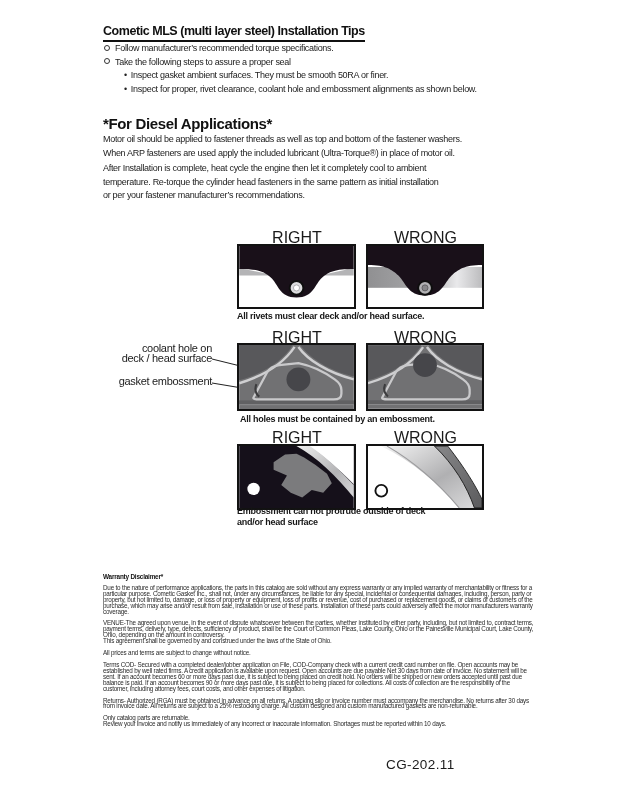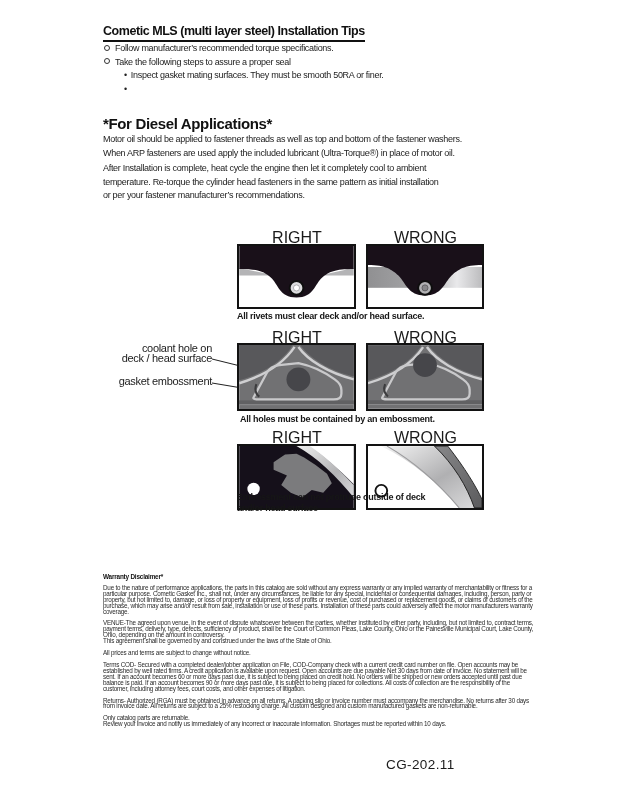--- a/index.html
+++ b/index.html
@@ -46,24 +46,25 @@
     <div class="brow">
       <span class="ring"></span>
       <span>Follow manufacturer’s recommended torque specifications.</span>
     </div>
     <div class="brow">
       <span class="ring"></span>
       <span>Take the following steps to assure a proper seal</span>
     </div>
     <div class="brow sub">
       <span class="dot">•</span>
-      <span>Inspect gasket mating surfaces.  They must be smooth 50RA or finer.</span>
+      <span>Inspect gasket ambient surfaces.  They must be smooth 50RA or finer.</span>
     </div>
     <div class="brow sub">
       <span class="dot">•</span>
+      <span>Inspect for proper, rivet clearance, coolant hole and embossment alignments as shown below.</span>
     </div>
   </div>
 
   <div class="abs h2">*For Diesel Applications*</div>
   <div class="abs para p2">After Installation is complete, heat cycle the engine then let it completely cool to ambient
 temperature. Re-torque the cylinder head fasteners in the same pattern as initial installation
 or per your fastener manufacturer’s recommendations.</div>
   <div class="abs para p1">Motor oil should be applied to fastener threads as well as top and bottom of the fastener washers.
 When ARP fasteners are used apply the included lubricant (Ultra-Torque®) in place of motor oil.</div>
 
@@ -174,21 +175,21 @@
             <stop offset="1" stop-color="#5b5b5d"></stop>
         </linearGradient>
       </defs>
       <rect x="0" y="0" width="120" height="65" fill="#ffffff"></rect>
       <path d="M20,0 L82,0 C100,22 112,42 120,58 L120,65 L96,65 C74,39 46,15 14,0 Z" fill="url(#band3w)"></path>
       <path d="M20,0 C46,15 74,39 96,65" fill="none" stroke="#9b9b9d" stroke-width="1.2"></path>
       <path d="M70,0 L84,0 C102,23 114,43 120,56 L120,65 L112,65 C104,42 90,19 70,0 Z" fill="url(#stripe3w)" stroke="#222" stroke-width="1"></path>
       <circle cx="14" cy="47" r="6.2" fill="#ffffff" stroke="#111" stroke-width="2"></circle>
     </svg>
   </div>
-  <div class="abs dcap" style="left:237px;top:492px;">Embossment can not protrude outside of deck
+  <div class="abs dcap" style="left:237px;top:506px;">Embossment can not protrude outside of deck
 and/or head surface</div>
 
   <div class="abs warranty">
     <h3>Warranty Disclaimer*</h3>
     <p>Due to the nature of performance applications, the parts in this catalog are sold without any express warranty or any implied warranty of merchantability or fitness for a particular purpose.  Cometic Gasket Inc., shall not, under any circumstances, be liable for any special, incidental or consequential damages, including, person, party or property, but not limited to, damage, or loss of property or equipment, loss of profits or revenue, cost of purchased or replacement goods, or claims of customers of the purchase, which may arise and/or result from sale, installation or use of these parts.  Installation of these parts could adversely affect the motor manufacturers warranty coverage.</p>
     <p>VENUE-The agreed upon venue, in the event of dispute whatsoever between the parties, whether instituted by either party, including, but not limited to, contract terms, payment terms, delivery, type, defects, sufficiency of product, shall be the Court of Common Pleas, Lake County, Ohio or the Painesville Municipal Court, Lake County, Ohio, depending on the amount in controversy.
 This agreement shall be governed by and construed under the laws of the State of Ohio.</p>
     <p>All prices and terms are subject to change without notice.</p>
     <p>Terms COD- Secured with a completed dealer/jobber application on File, COD-Company check with a current credit card number on file.  Open accounts may be established by well rated firms.  A credit application is available upon request.  Open accounts are due payable Net 30 days from date of invoice.  No statement will be sent.  If an account becomes 60 or more days past due, it is subject to being placed on credit hold.  No orders will be shipped or new orders accepted until past due balance is paid.  If an account becomes 90 or more days past due, it is subject to being placed for collections.  All costs of collection are the responsibility of the customer, including attorney fees, court costs, and other expenses of litigation.</p>
     <p>Returns- Authorized (RGA) must be obtained in advance on all returns.  A packing slip or invoice number must accompany the merchandise.  No returns after 30 days from invoice date.  All returns are subject to a 25% restocking charge.  All custom designed and custom manufactured gaskets are non-returnable.</p>

